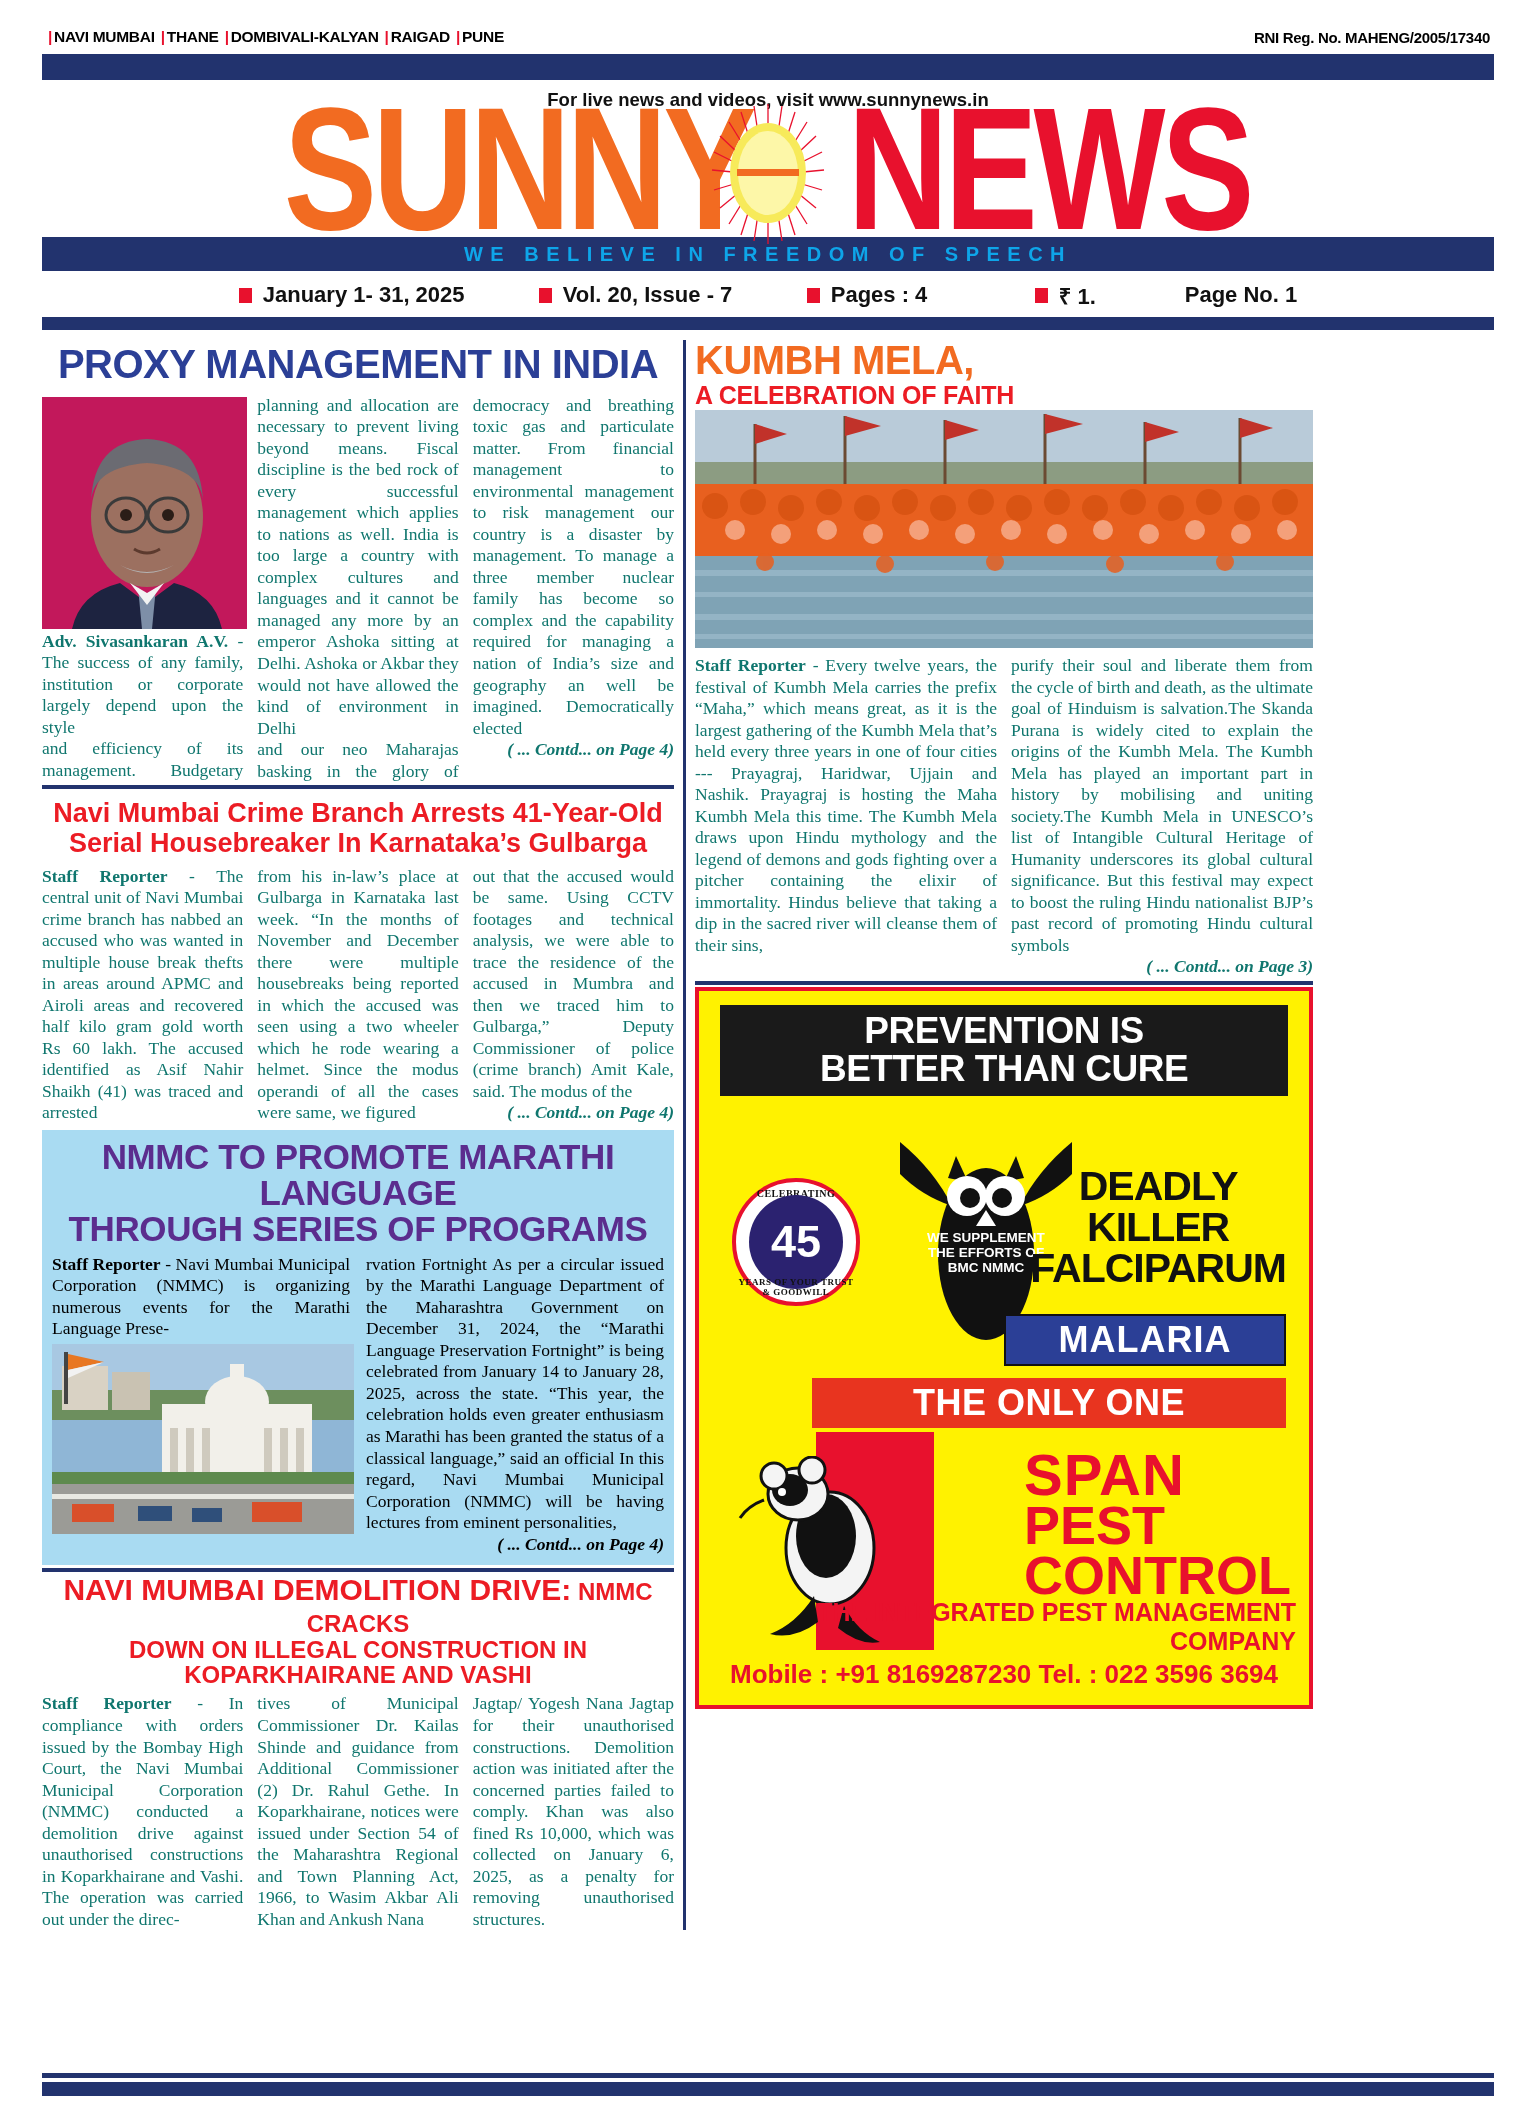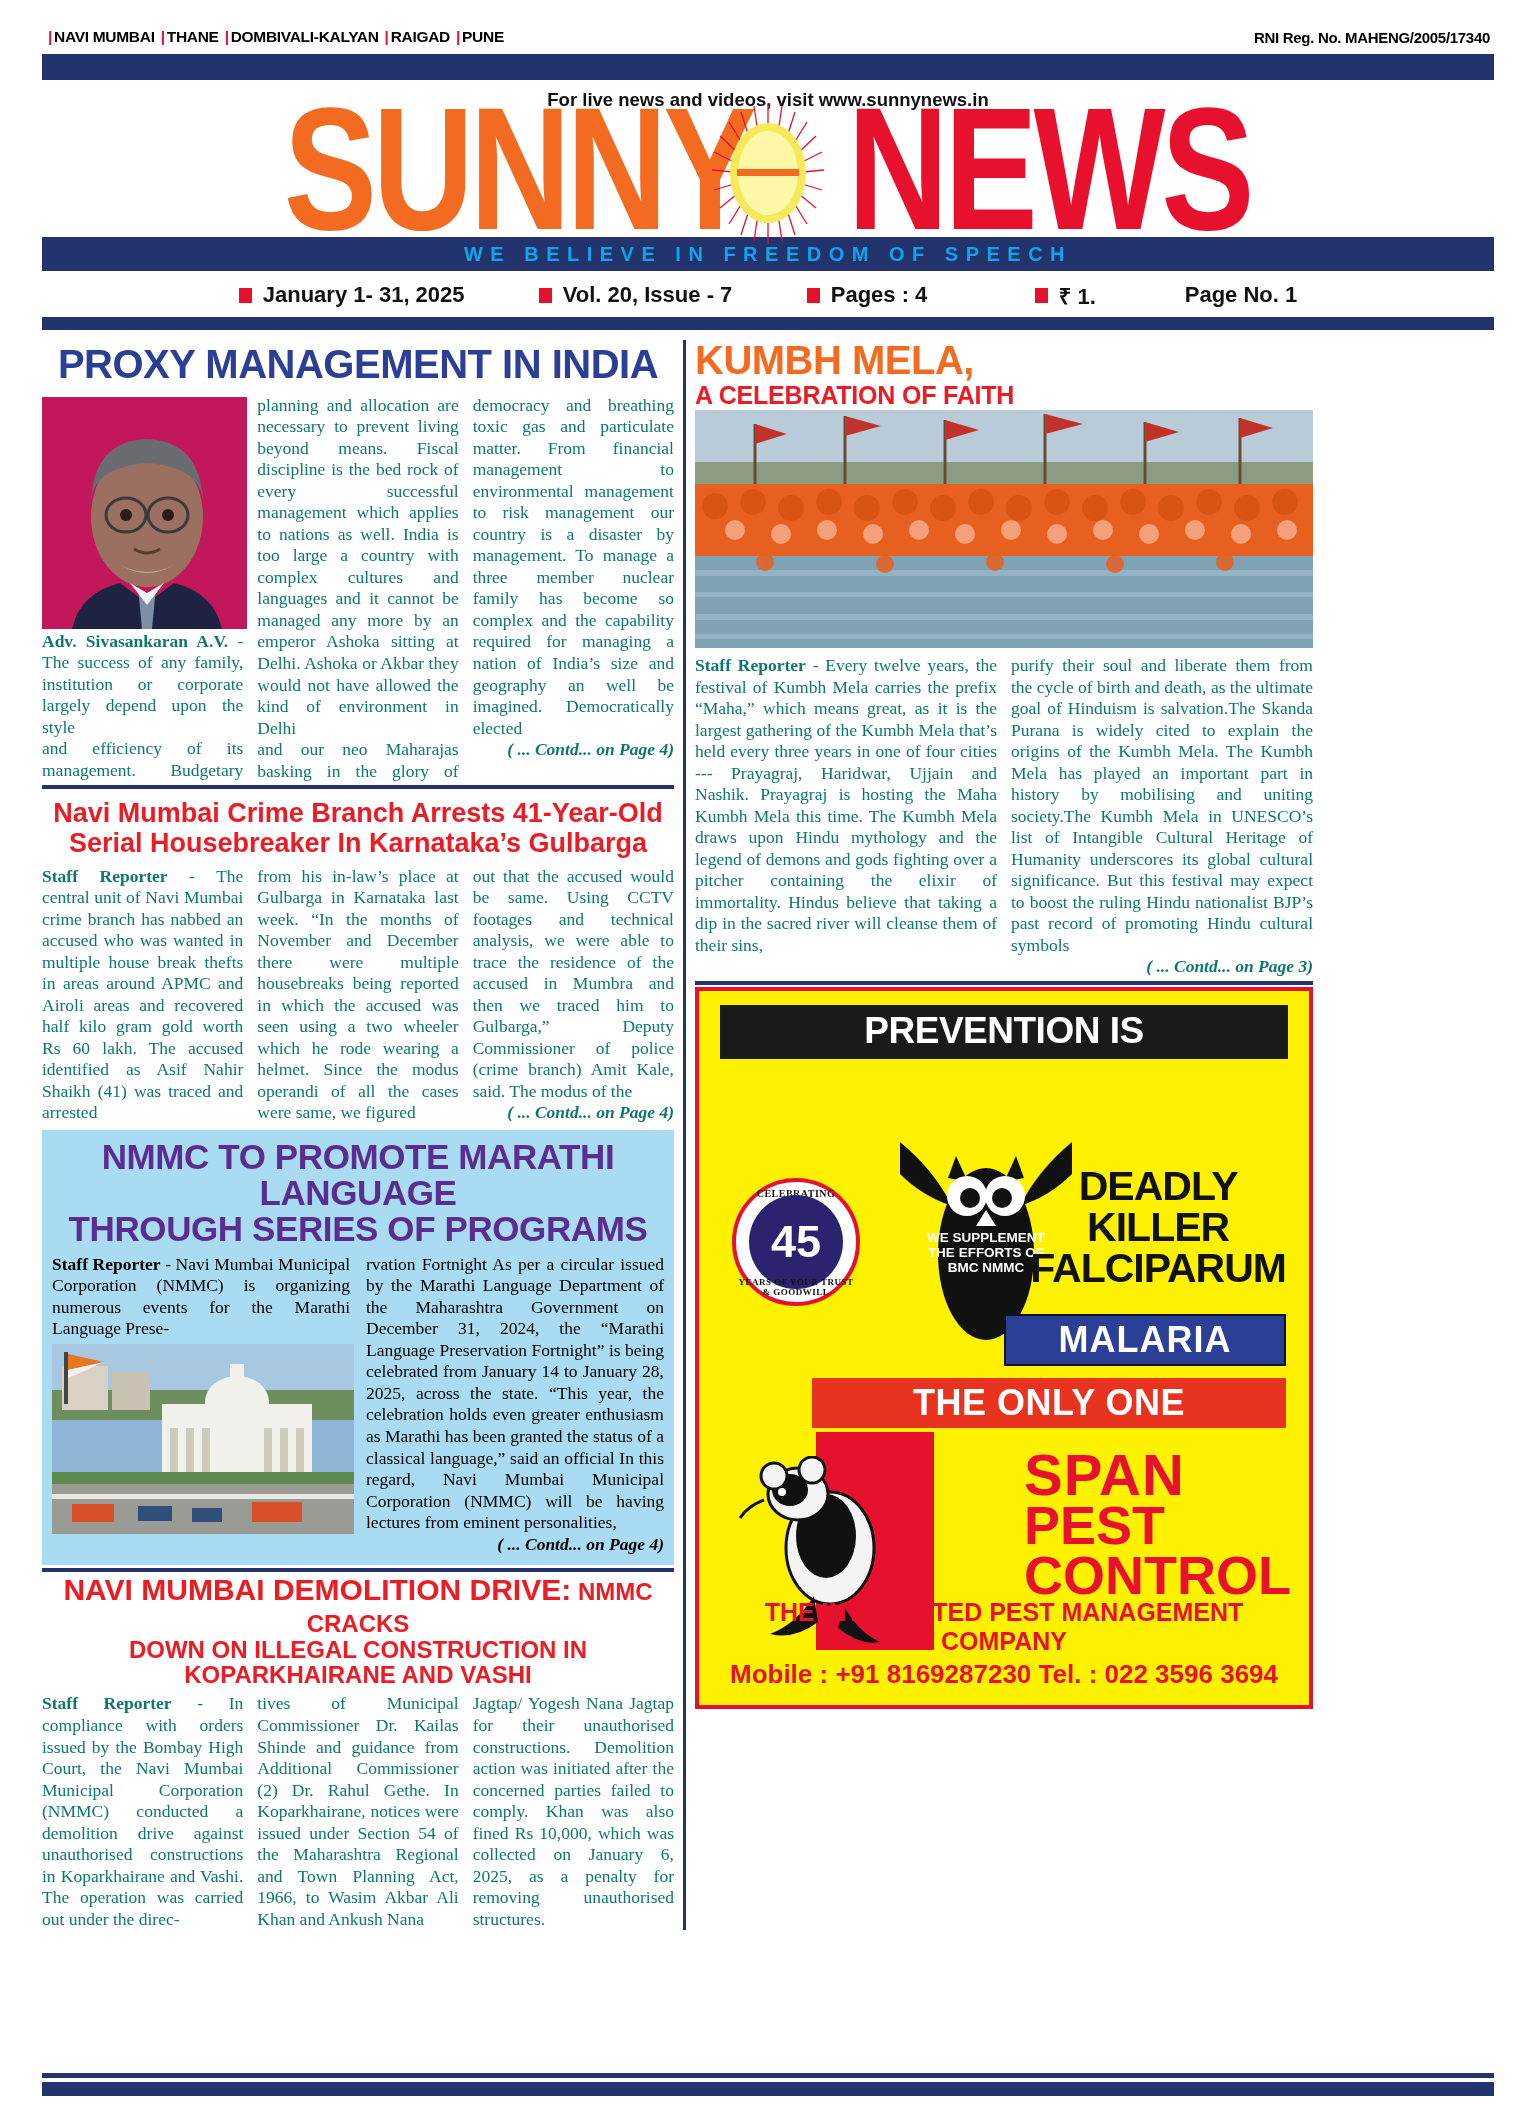--- a/index.html
+++ b/index.html
@@ -146,21 +146,21 @@
               background: #e8112d; }
   .rat { position: absolute; left: 30px; top: 460px; width: 185px; height: 195px; }
 
   .span-logo { position: absolute; left: 320px; top: 452px; right: 10px;
                font-family: "Liberation Sans", sans-serif; font-weight: bold;
                color: #e8112d; line-height: 0.92; }
   .span-logo .l1 { font-size: 58px; letter-spacing: 1px; }
   .span-logo .l2 { font-size: 54px; letter-spacing: 0px; }
   .span-logo .l3 { font-size: 54px; letter-spacing: 0px; }
 
-  .ad-foot1 { position: absolute; left: 8px; right: 8px; bottom: 44px; text-align: center;
+  .ad-foot1 { position: absolute; left: 8px; right: 8px; bottom: 44px; text-align: right;
               font-family: "Liberation Sans", sans-serif; font-weight: bold;
               color: #e8112d; font-size: 25px; }
   .ad-foot2 { position: absolute; left: 8px; right: 8px; bottom: 10px; text-align: center;
               font-family: "Liberation Sans", sans-serif; font-weight: bold;
               color: #e8112d; font-size: 26px; }
 
   .footband { position: absolute; left: 42px; right: 42px; bottom: 30px; }
   .footband .b1 { height: 5px; background: #22336e; }
   .footband .b2 { height: 14px; background: #22336e; margin-top: 4px; }
 
@@ -447,20 +447,21 @@
         </div>
       </div>
 
       <div class="hr-navy"></div>
 
       <div class="ad">
         <div class="ad-inner">
 
           <div class="ad-black">
             <div>PREVENTION IS</div>
+            <div>BETTER THAN CURE</div>
           </div>
 
           <div class="badge45">
             <div class="badge-top">CELEBRATING</div>
             <div class="ring">45</div>
             <div class="badge-bot">YEARS OF YOUR TRUST &amp; GOODWILL</div>
           </div>
 
           <div class="owl">
             <svg viewBox="0 0 208 215" width="208" height="215">

